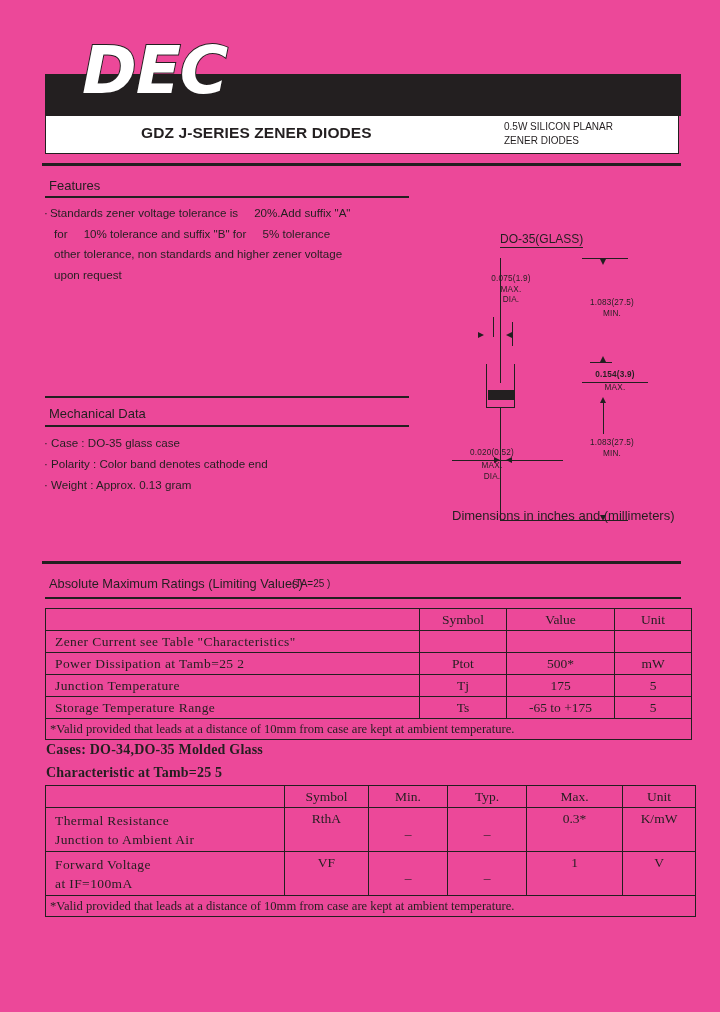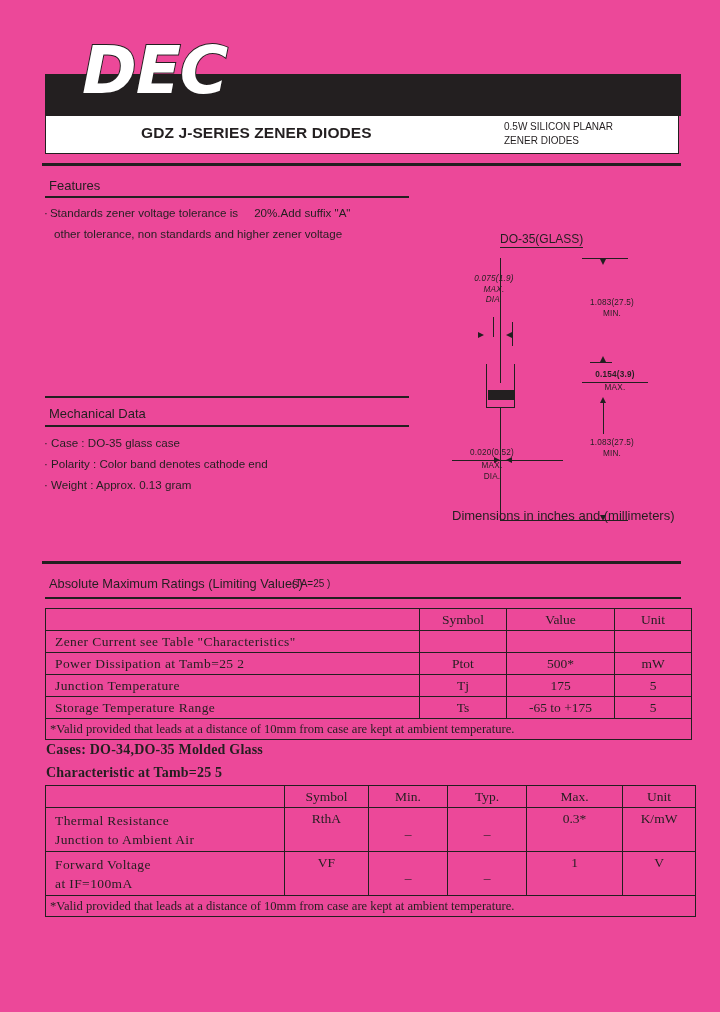--- a/index.html
+++ b/index.html
@@ -255,21 +255,23 @@
         <div>ZENER DIODES</div>
       </div>
     </div>
   </div>
   <div class="rule rule-header-bottom"></div>
 
   <div class="sec-label" id="features-label">Features</div>
   <div class="rule rule-features"></div>
   <div class="feat-list">
     <div class="feat-line"><span class="feat-bullet">·</span><span>Standards zener voltage tolerance is     20%.Add suffix "A"</span></div>
+    <div class="feat-line" style="padding-left:10px"><span>for     10% tolerance and suffix "B" for     5% tolerance</span></div>
     <div class="feat-line" style="padding-left:10px"><span>other tolerance, non standards and higher zener voltage</span></div>
+    <div class="feat-line" style="padding-left:10px"><span>upon request</span></div>
   </div>
 
   <div class="rule rule-mech-top"></div>
   <div class="sec-label" id="mech-label">Mechanical Data</div>
   <div class="rule rule-mech-bottom"></div>
   <div class="mech-list">
     <div class="mech-line">· Case : DO-35 glass case</div>
     <div class="mech-line">· Polarity : Color band denotes cathode end</div>
     <div class="mech-line">· Weight : Approx. 0.13 gram</div>
   </div>
@@ -279,21 +281,21 @@
     <div class="dgm-title">DO-35(GLASS)</div>
 
     <div class="dgm-line vline" style="left:60px; top:26px; height:125px;"></div>
 
     <div class="dgm-line vline" style="left:60px; top:176px; height:113px;"></div>
 
     <div class="diode-body" style="left:46px; top:132px; width:29px; height:44px;"></div>
 
     <div class="diode-band" style="left:47.5px; top:158px; width:26px; height:10px;"></div>
 
-    <div class="dgm-txt" style="left:14px; top:42px; width:80px;font-style:italic;">
+    <div class="dgm-txt" style="left:31px; top:42px; width:80px;">
       <div>0.075(1.9)</div>
       <div>MAX.</div>
       <div>DIA.</div>
     </div>
     <div class="dgm-line vline" style="left:53px; top:85px; height:20px;"></div>
     <div class="arrowhead ah-right" style="left:38px; top:100px;"></div>
     <div class="dgm-line vline" style="left:72px; top:90px; height:24px;"></div>
     <div class="arrowhead ah-left" style="left:66px; top:100px;"></div>
 
     <div class="dgm-line hline" style="left:142px; top:26px; width:46px;"></div>

